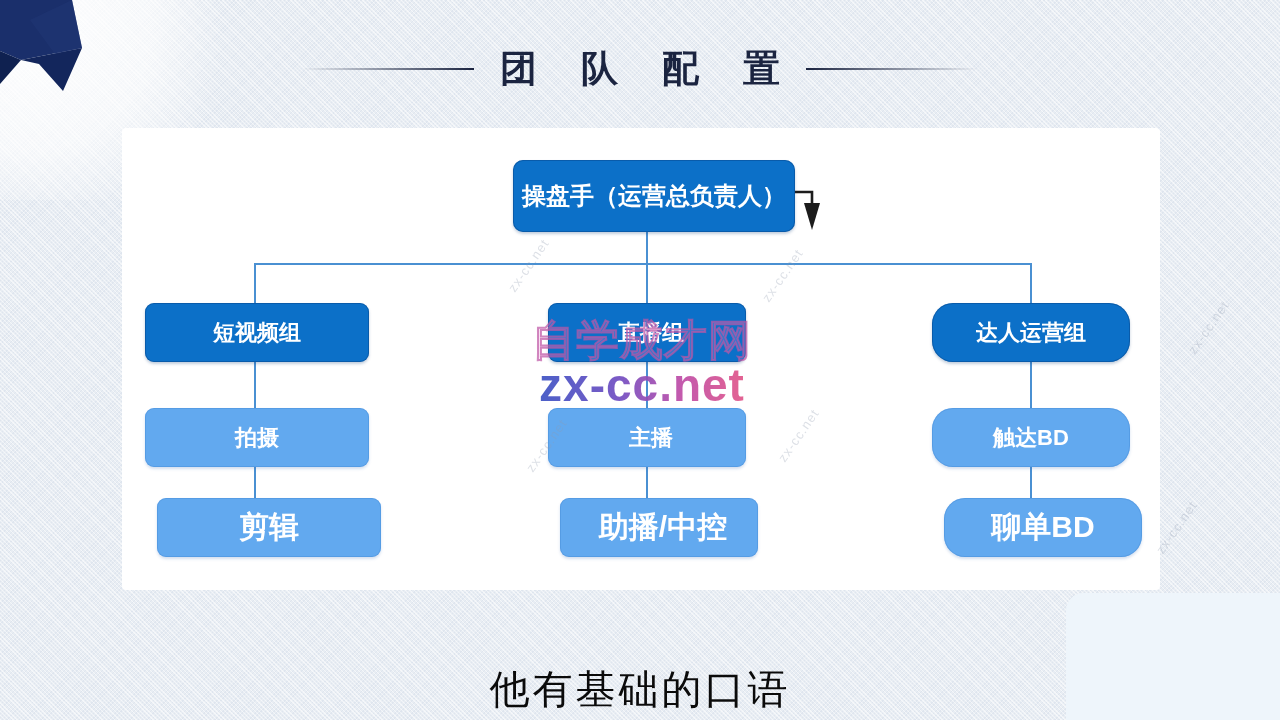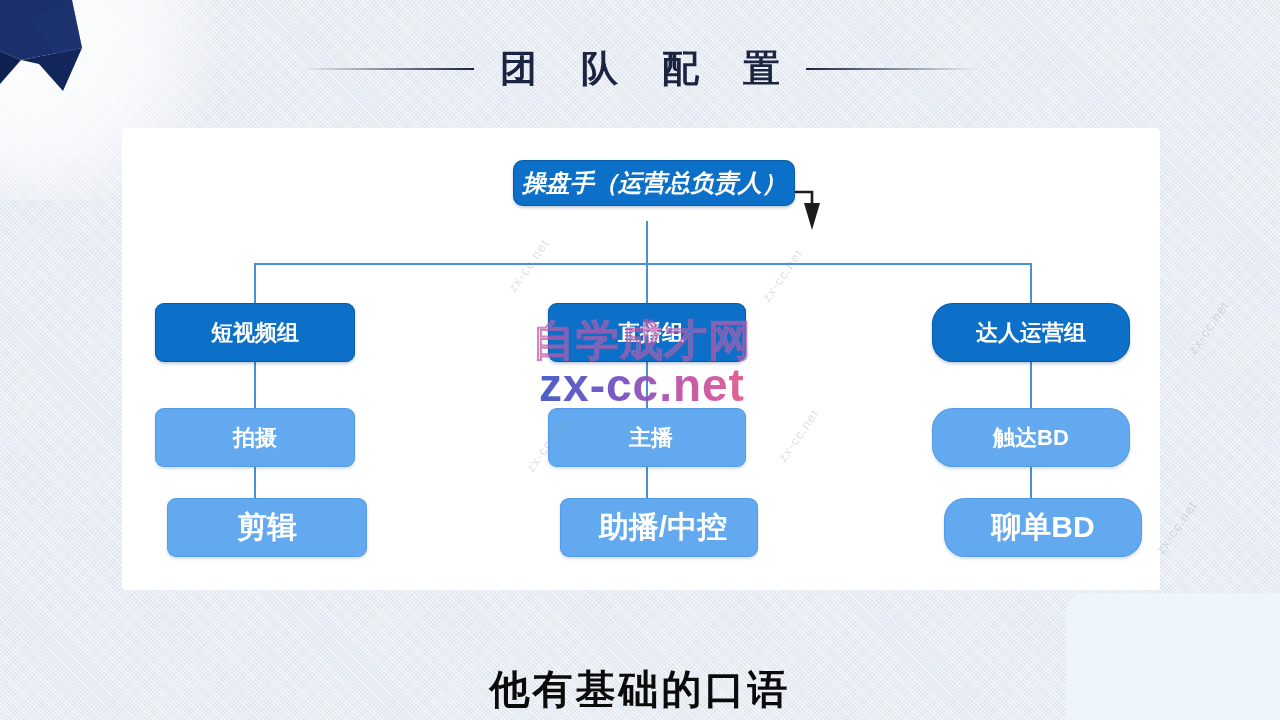--- a/index.html
+++ b/index.html
@@ -47,25 +47,25 @@
     background:#ffffff; border-radius:4px;
   }
 
   .node {
     position:absolute; display:flex; align-items:center; justify-content:center;
     color:#ffffff; font-weight:bold; text-align:center;
     border-radius:9px;
   }
   .node.dark  { background:#0c70c8; box-shadow:0 2px 3px rgba(10,60,120,.25), inset 0 0 0 1px rgba(6,70,140,.5); }
   .node.light { background:#62a9ef; box-shadow:0 2px 3px rgba(60,110,180,.22), inset 0 0 0 1px rgba(70,140,215,.45); }
-  .node.root  { left:391px; top:32px;  width:282px; height:46px; font-size:24px; border-radius:10px;font-style:italic; }
+  .node.root  { left:391px; top:32px;  width:282px; height:72px; font-size:24px; border-radius:10px; }
   .node.g     { top:175px; height:59px; font-size:22px; }
   .node.r1    { top:280px; height:59px; font-size:22px; }
   .node.r2    { top:370px; height:59px; font-size:30px;margin-left:12px; }
-  .c1 { left:33px;  width:200px; }
+  .c1 { left:23px;  width:224px; }
   .c2 { left:426px; width:198px;padding-left:8px; }
   .c3 { left:810px; width:198px;border-radius:21px; }
 
   .conn { position:absolute; background:#4a90d2; }
   .conn.v { width:2px; }
   .conn.h { height:2px; }
 
   .elbow-arrow { position:absolute; left:672px; top:58px; width:30px; height:48px; }
 
   
@@ -85,21 +85,21 @@
   }
   .wm-tile {
     position:absolute; font-size:13px; letter-spacing:1px; color:#8f9aae;
     opacity:.30; transform:rotate(-55deg); white-space:nowrap; z-index:25;
   }
 
   
   .subtitle {
     position:absolute; left:0; top:662px; width:1280px; text-align:center;
     font-family:"Liberation Serif","DejaVu Serif",serif;
-    font-size:40px; font-weight:700; color:#0b0b0b; letter-spacing:3px;
+    font-size:40px; font-weight:400; color:#0b0b0b; letter-spacing:3px;
     z-index:40;
   }
 </style>
 </head>
 <body>
 
 <div class="stage">
 
   <div class="corner-glow"></div>
 

